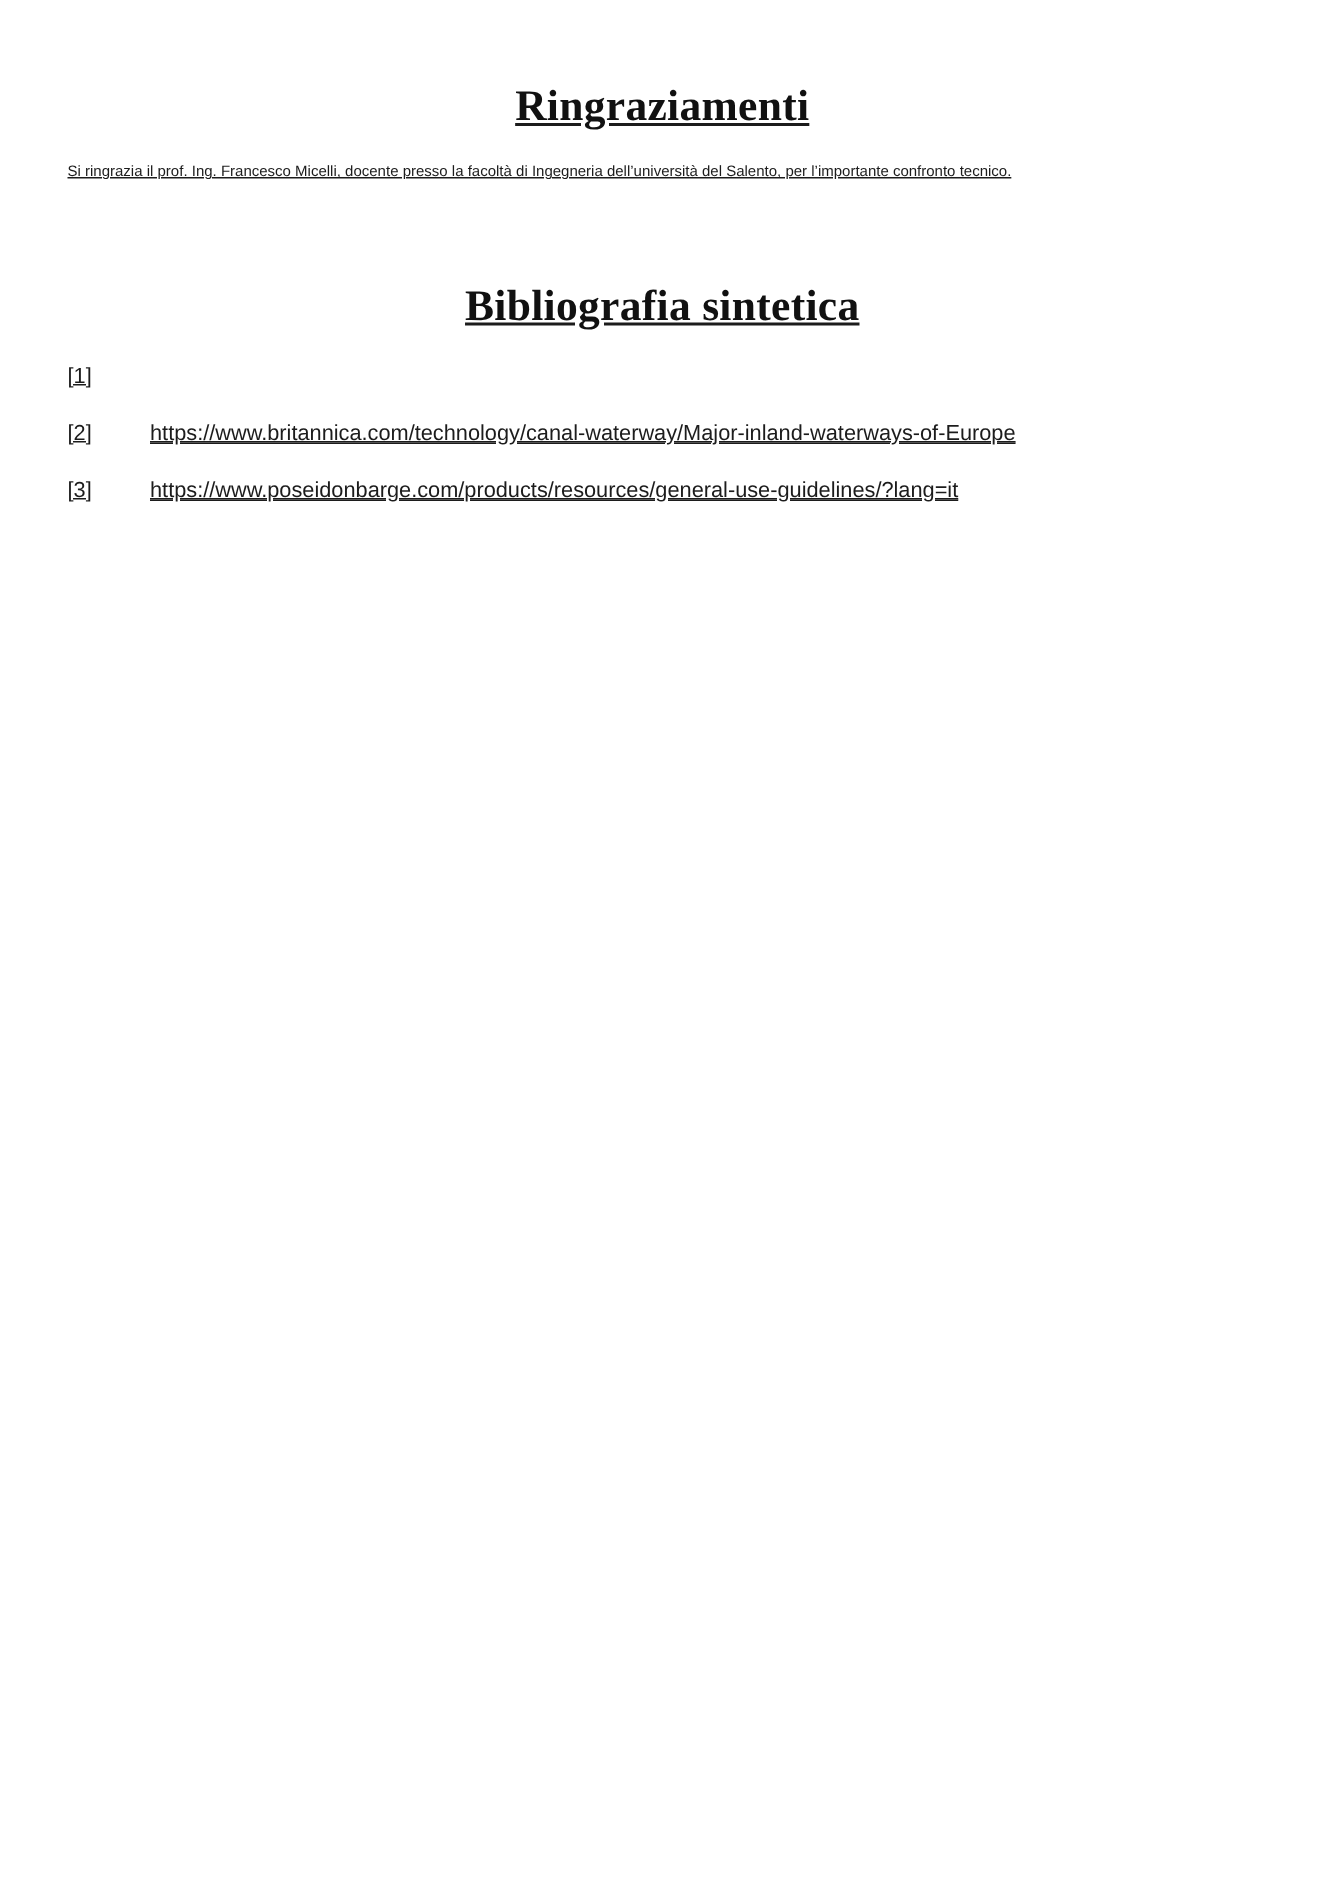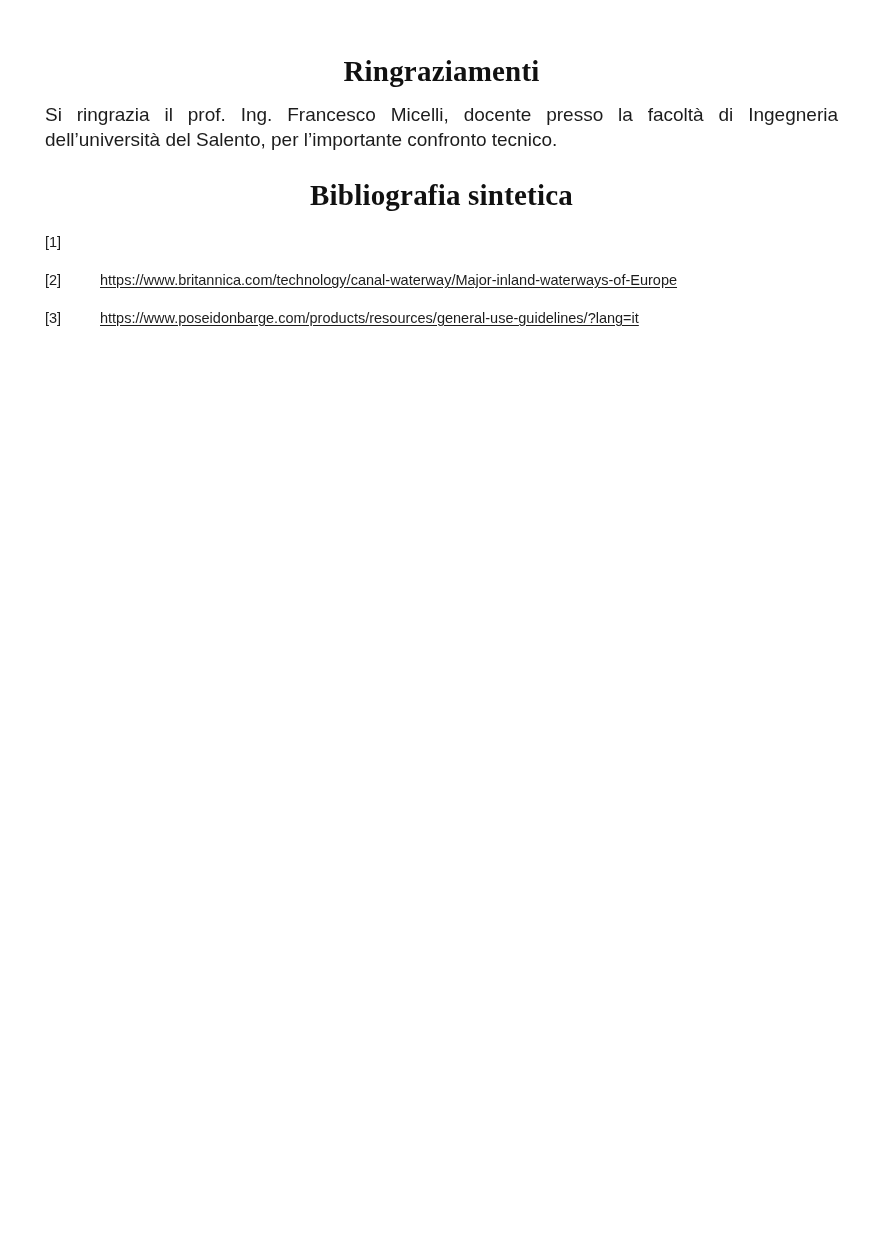--- a/index.html
+++ b/index.html
@@ -10,38 +10,39 @@
   .page {
     position: relative;
     width: 883px;
     height: 1011px;
     background: #ffffff;
     overflow: hidden;
     font-family: "Liberation Sans", sans-serif;
     color: #1c1c1c;
     box-sizing: border-box;
     padding: 54px 45px 0 45px;
+    text-decoration: underline;
   }
   h1.doc-title {
     margin: 0 0 14px 0;
     text-align: center;
     font-family: "Liberation Serif", "DejaVu Serif", serif;
     font-weight: bold;
     font-size: 29px;
     line-height: 34px;
     color: #111111;
     letter-spacing: 0.2px;
   }
   h1.doc-title.second {
-    margin-top: 26px;
+    margin-top: 60px;
     margin-bottom: 18px;
   }
   p.body-par {
     margin: 0 0 16px 0;
-    font-size: 19px;
+    font-size: 10px;
     line-height: 25px;
     text-align: justify;
     color: #1c1c1c;
   }
   .ref-list {
     margin-top: 2px;
   }
   .ref-entry {
     display: grid;
     grid-template-columns: 55px 1fr;

